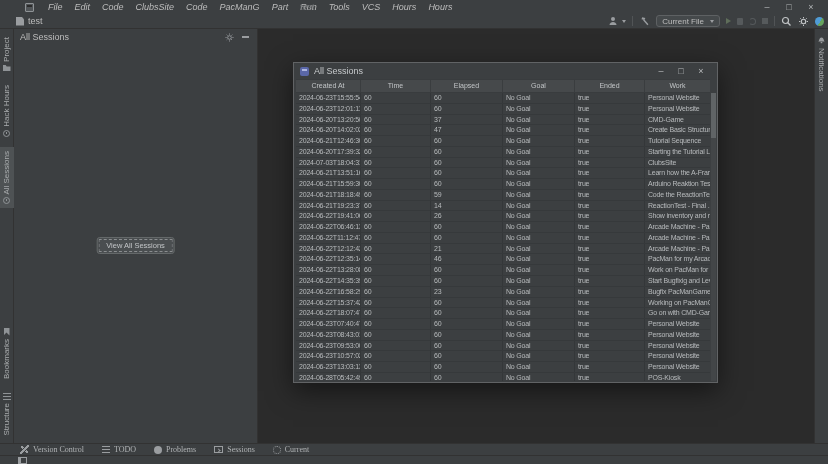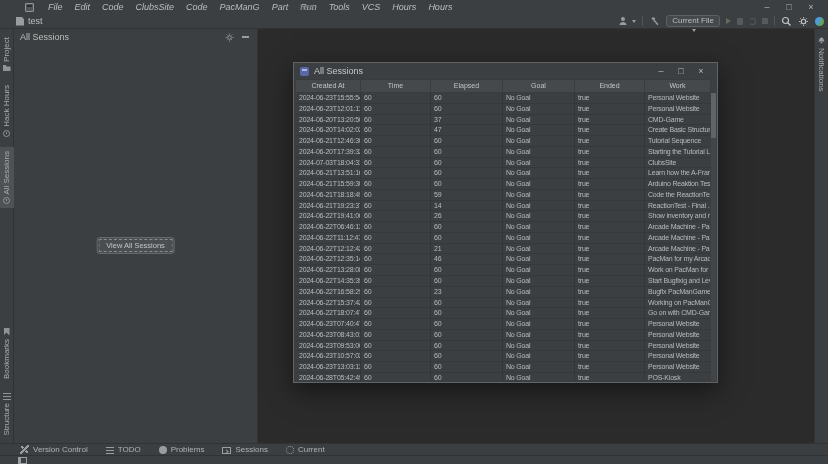--- a/index.html
+++ b/index.html
@@ -21,21 +21,21 @@
   
   #toolbar { position:absolute; left:0; top:14px; width:828px; height:15px;
     background:#3c3f41; border-bottom:1px solid #323232; z-index:5; }
   #project-chip { position:absolute; left:16px; top:2px; display:flex; align-items:center; gap:4px; }
   .proj-icon { width:8px; height:9px; background:#9a9da0; clip-path:polygon(0 0,70% 0,100% 30%,100% 100%,0 100%); }
   #project-name { font-size:9px; color:#bdbdbd; }
   #toolbar-right { position:absolute; right:4px; top:0; height:14px; display:flex; align-items:center; gap:6px; }
   .tb-sep { width:1px; height:10px; background:#515456; }
   .arrow-down { width:0; height:0; border-left:2.5px solid transparent; border-right:2.5px solid transparent; border-top:3px solid #9a9da0; margin-left:2px; }
   .combo { display:flex; align-items:center; gap:4px; height:12px; padding:0 5px;
-    background:#45494b; border:1px solid #5e6163; border-radius:3px;flex-direction:column; }
+    background:#45494b; border:1px solid #5e6163; border-radius:3px; }
   .combo-label { font-size:8px; color:#bdbdbd; }
   .play-tri { width:0; height:0; border-left:5px solid #5f6e5a; border-top:3.5px solid transparent; border-bottom:3.5px solid transparent; }
   .dim-trash { width:6px; height:7px; background:#565a5c; border-radius:1px; }
   .dim-rerun { width:7px; height:7px; border:1.3px solid #565a5c; border-left-color:transparent; border-radius:50%; }
   .dim-stop { width:6px; height:6px; background:#565a5c; }
   .avatar { width:9px; height:9px; border-radius:50%; background:linear-gradient(120deg,#4f9cd6 0 55%,#67a55f 55%); }
 
   
   #main { position:absolute; left:0; top:29px; width:828px; height:414px; }
   #left-stripe { position:absolute; left:0; top:0; width:14px; height:414px; background:#3c3f41; border-right:1px solid #323232; display:flex; flex-direction:column; }
@@ -77,21 +77,21 @@
   .tbl-row { border-bottom:1px solid #36393b; height:10.78px; }
   .td { font-size:7px; letter-spacing:-0.2px; line-height:9.7px; color:#b8bbbd; padding-left:3px;
     border-right:1px solid #343739; overflow:hidden; white-space:nowrap; }
   .td:last-child { border-right:none; }
   #dlg-scrolltrack { position:absolute; right:1px; top:30px; bottom:1px; width:5px; background:#434648; }
   #dlg-scrollthumb { position:absolute; right:0; top:0; width:5px; height:45px; background:#606466; }
 
   
   #bottom-toolbar { position:absolute; left:0; top:443px; width:828px; height:12px; background:#3c3f41;
     border-top:1px solid #323232; display:flex; align-items:center; gap:18px; padding-left:20px; }
-  .bbar-item { display:flex; align-items:flex-end; gap:4px; cursor:default; }
+  .bbar-item { display:flex; align-items:center; gap:4px; cursor:default;font-family:Liberation Serif, serif; }
   .bbar-label { font-size:8px; color:#b0b3b5; }
   #statusbar { position:absolute; left:0; top:455px; width:828px; height:9px; background:#3c3f41; border-top:1px solid #323232; }
   .toggle-icon { position:absolute; left:18px; top:1px; width:9px; height:7px; border:1px solid #9a9da0; }
   .toggle-icon::before { content:""; position:absolute; left:0; top:0; bottom:0; width:2px; background:#9a9da0; }
 
   
   .micon { display:inline-block; flex:none; }
   .m-folder { width:8px; height:6px; background:#8f9396; clip-path:polygon(0 0,40% 0,52% 28%,100% 28%,100% 100%,0 100%); }
   .m-clock, .m-history { width:7px; height:7px; border:1px solid #8f9396; border-radius:50%; position:relative; }
   .m-clock::after, .m-history::after { content:""; position:absolute; left:2px; top:1px; width:1px; height:2px; background:#8f9396; }

